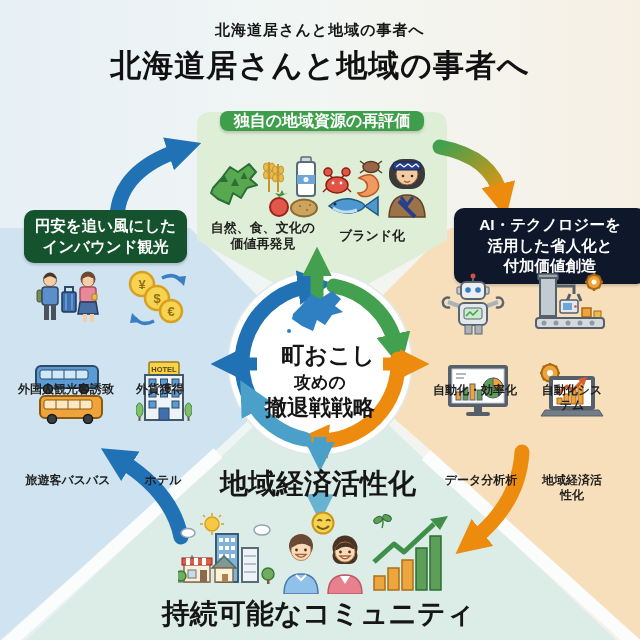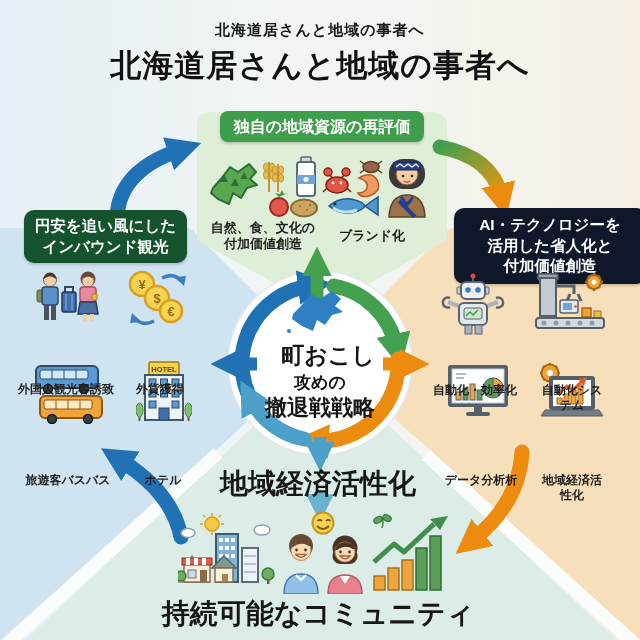--- a/index.html
+++ b/index.html
@@ -7,21 +7,21 @@
          font-family:"Liberation Sans","DejaVu Sans",sans-serif;}
   .abs{position:absolute;}
   .bgsvg{position:absolute;left:0;top:0;}
   .title-sub{left:0;top:21px;width:640px;text-align:center;font-size:15px;
              font-weight:bold;color:#161616;letter-spacing:1px;}
   .title-main{left:0;top:45px;width:640px;text-align:center;font-size:31px;
               font-weight:bold;color:#111;letter-spacing:1px;}
   .badge{display:flex;align-items:center;justify-content:center;text-align:center;
          color:#fff;font-weight:bold;border-radius:10px;white-space:pre-line;
          box-shadow:0 2px 3px rgba(0,0,0,.18);line-height:1.32;}
-  .badge-top{left:220px;top:111px;width:204px;height:31px;background:#3f9e4b;
+  .badge-top{left:220px;top:111px;width:204px;height:20px;background:#3f9e4b;
              font-size:16px;border-radius:8px;}
   .badge-left{left:24px;top:210px;width:163px;height:53px;background:#14532d;
               font-size:15.5px;}
   .badge-right{left:454px;top:208px;width:192px;height:76px;background:#0f172a;
                font-size:15.5px;}
   .lbl{color:#1f1f1f;font-weight:bold;text-align:center;white-space:pre-line;
        transform:translateX(-50%);line-height:1.25;}
   .lbl12{font-size:12px;margin-top:44px;}
   .lbl13{font-size:13px;}
   .big-lbl{font-size:28px;color:#161616;}
@@ -168,21 +168,21 @@
     <path d="M11 12 l4 -3 l4 3 l4 -3 l4 3 l4 -3 l3 3" fill="none" stroke="#ffffff" stroke-width="1.2"></path>
     <circle cx="18" cy="21" r="1.3" fill="#3a2a1a"></circle>
       <circle cx="27" cy="21" r="1.3" fill="#3a2a1a"></circle>
     <path d="M19 26 q3 2.5 6 0" fill="none" stroke="#a8603a" stroke-width="1.5"></path>
     <path d="M4 62 q1 -22 18 -22 q17 0 18 22 z" fill="#9c7248" stroke="#5e4426" stroke-width="1.5"></path>
     <path d="M16 42 L22 50 L28 42" fill="none" stroke="#27408b" stroke-width="3"></path>
     <line x1="14" y1="46" x2="30" y2="62" stroke="#27408b" stroke-width="4"></line>
   </svg>
 
   <div class="abs lbl lbl13" style="left:263px;top:220px">自然、食、文化の
-付加価値創造</div>
+価値再発見</div>
   <div class="abs lbl lbl13" style="left:372px;top:228px">ブランド化</div>
 
   <svg class="abs" style="left:35px;top:268px" width="66" height="66" viewBox="0 0 66 66">
     <circle cx="15" cy="12" r="6.5" fill="#f5cda6" stroke="#8a6a4a" stroke-width="1"></circle>
     <path d="M8.5 11 a6.5 6.5 0 0 1 13 0 l-2 -1 q-4.5 -3.5 -9 0 z" fill="#4a3626"></path>
     <rect x="2" y="22" width="5" height="12" rx="2" fill="#7a8a56" stroke="#4a5a2e" stroke-width="1"></rect>
     <rect x="7" y="19" width="16" height="18" rx="3" fill="#5b8fc9" stroke="#2f4a66" stroke-width="1.5"></rect>
     <rect x="9" y="37" width="5" height="15" fill="#4a525c"></rect>
       <rect x="16" y="37" width="5" height="15" fill="#4a525c"></rect>
     <path d="M30 24 v-5 h8 v5" fill="none" stroke="#2f4a66" stroke-width="2"></path>

